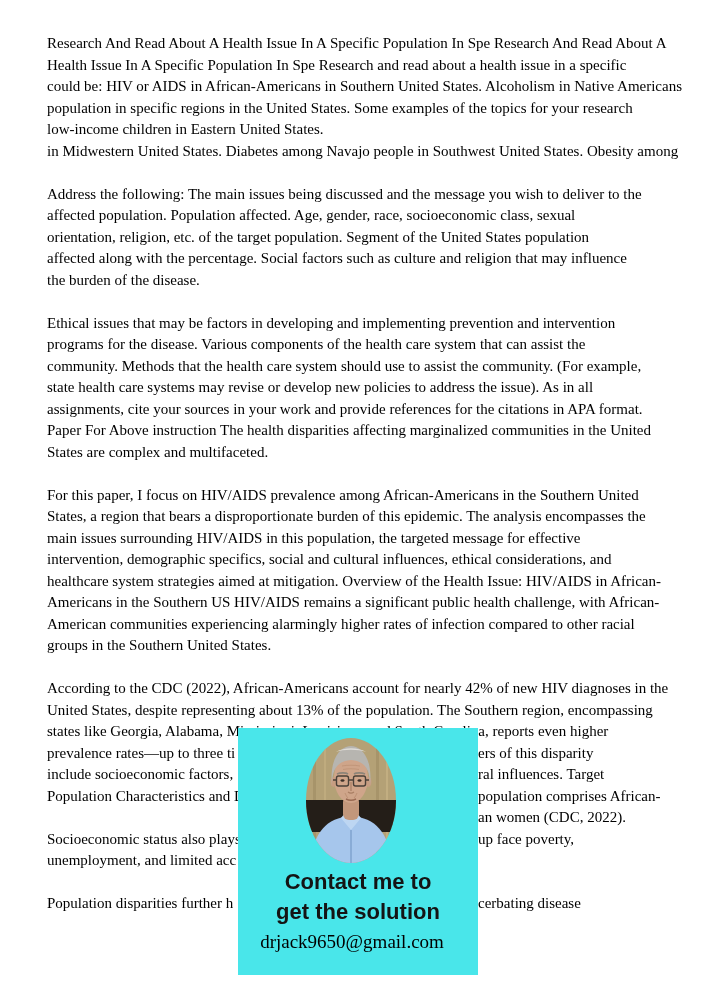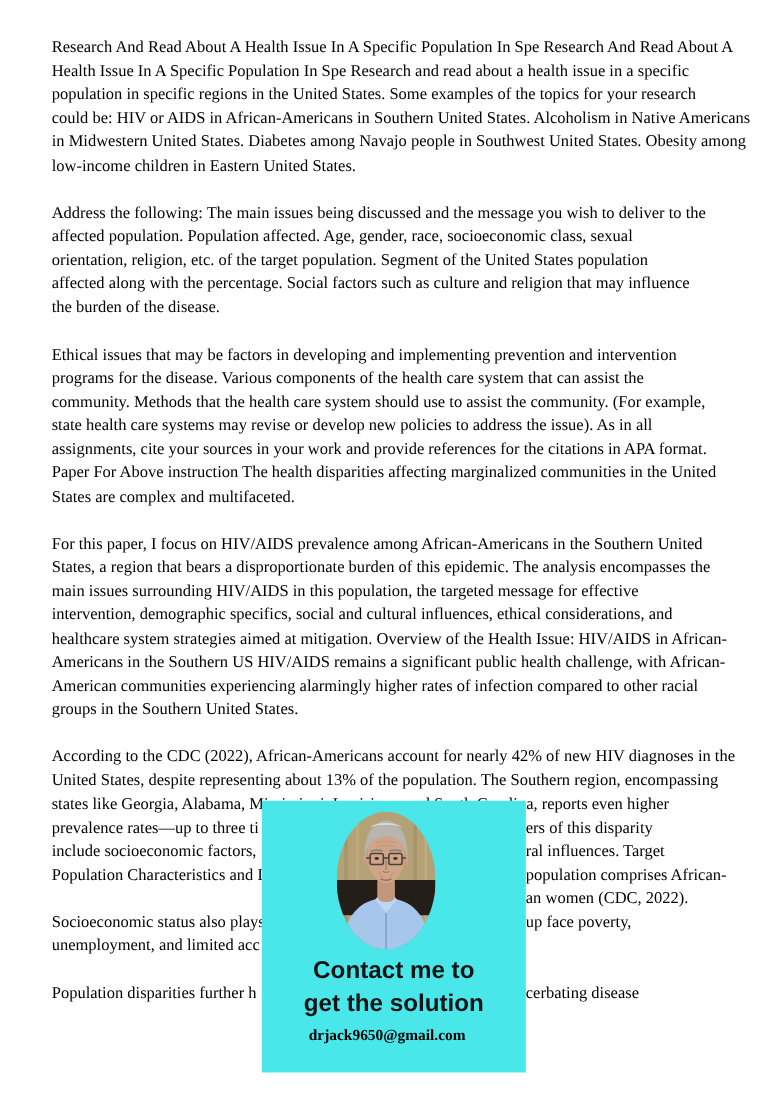--- a/index.html
+++ b/index.html
@@ -52,37 +52,37 @@
     font-weight: bold;
     font-size: 22px;
     line-height: 30px;
     color: #141414;
     letter-spacing: 0px;
   }
   .email {
     position: absolute;
     top: 201px; left: 0; right: 12px;
     font-family: "Liberation Serif", serif;
-    font-weight: bold;
-    font-size: 14px;
+    font-weight: normal;
+    font-size: 19px;
     line-height: 26px;
     color: #000000;
   }
 </style>
 </head>
 <body style="background: rgb(255, 255, 255);">
 
 <div class="doc">
     <div class="para">
       <div class="line">Research And Read About A Health Issue In A Specific Population In Spe Research And Read About A</div>
       <div class="line">Health Issue In A Specific Population In Spe Research and read about a health issue in a specific</div>
+      <div class="line">could be: HIV or AIDS in African-Americans in Southern United States. Alcoholism in Native Americans</div>
       <div class="line">population in specific regions in the United States. Some examples of the topics for your research</div>
-      <div class="line">could be: HIV or AIDS in African-Americans in Southern United States. Alcoholism in Native Americans</div>
+      <div class="line">low-income children in Eastern United States.</div>
       <div class="line">in Midwestern United States. Diabetes among Navajo people in Southwest United States. Obesity among</div>
-      <div class="line">low-income children in Eastern United States.</div>
     </div>
     <div class="para">
       <div class="line">Address the following: The main issues being discussed and the message you wish to deliver to the</div>
       <div class="line">affected population. Population affected. Age, gender, race, socioeconomic class, sexual</div>
       <div class="line">orientation, religion, etc. of the target population. Segment of the United States population</div>
       <div class="line">affected along with the percentage. Social factors such as culture and religion that may influence</div>
       <div class="line">the burden of the disease.</div>
     </div>
     <div class="para">
       <div class="line">Ethical issues that may be factors in developing and implementing prevention and intervention</div>

